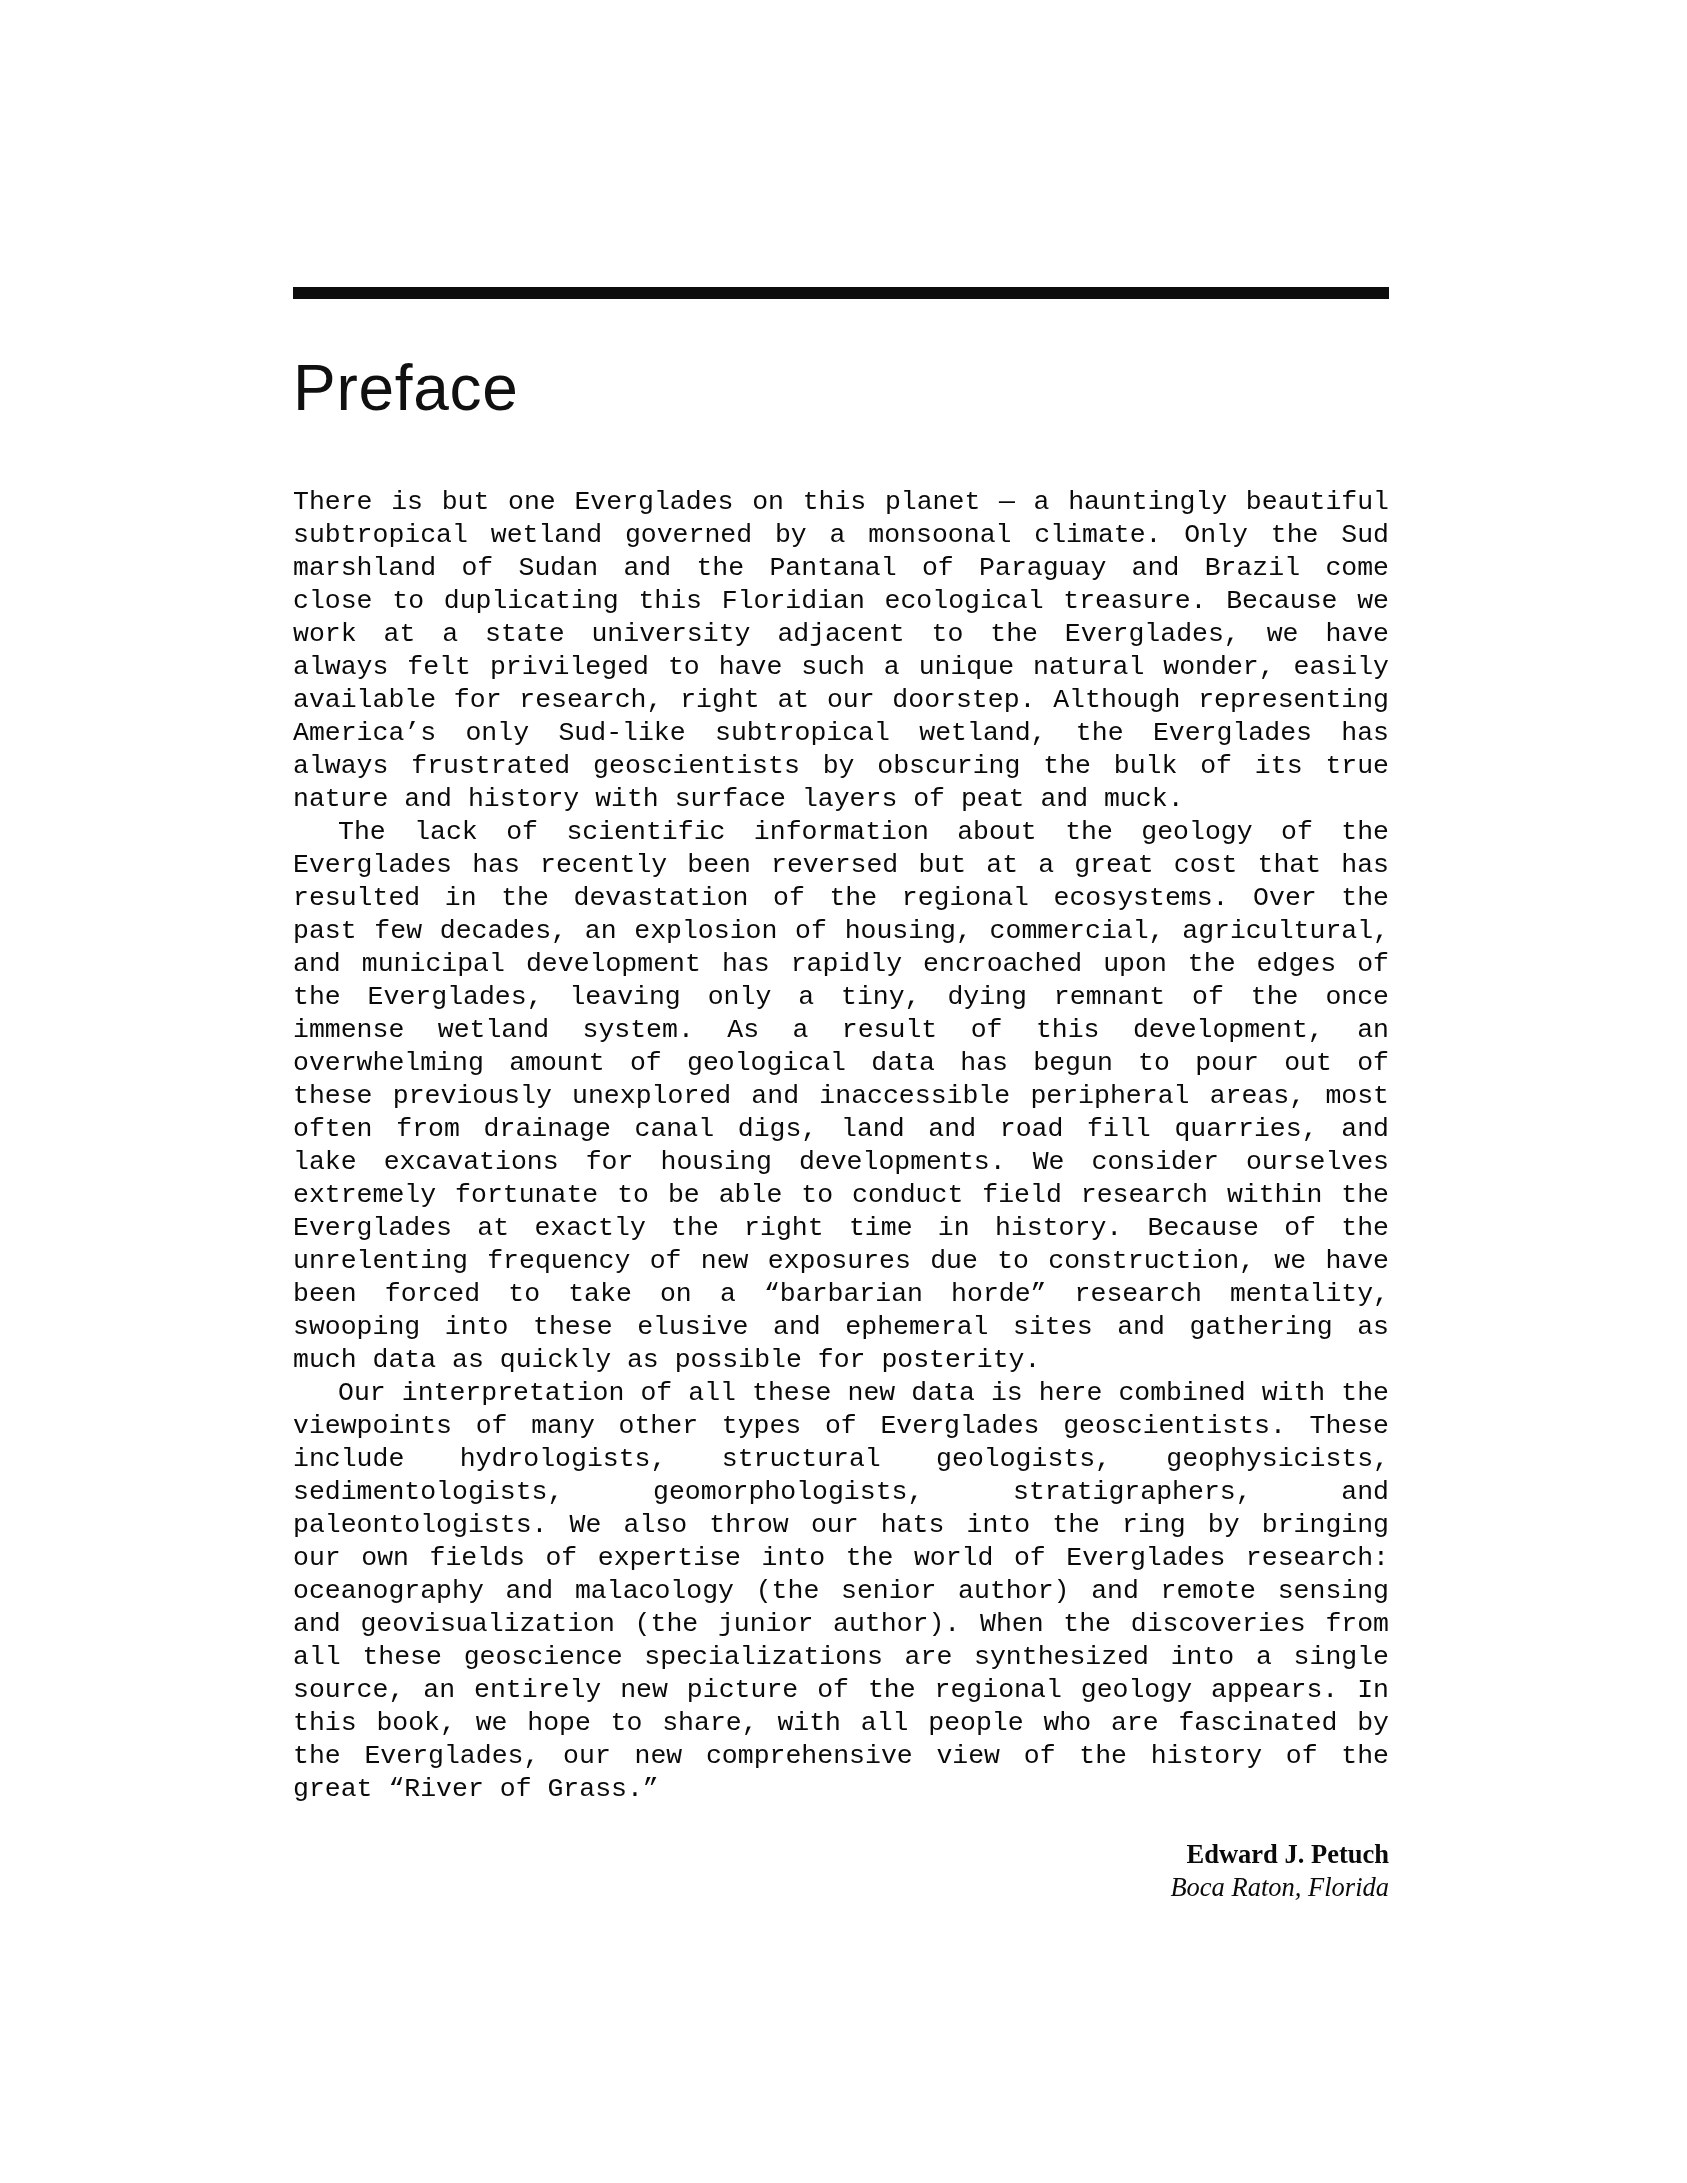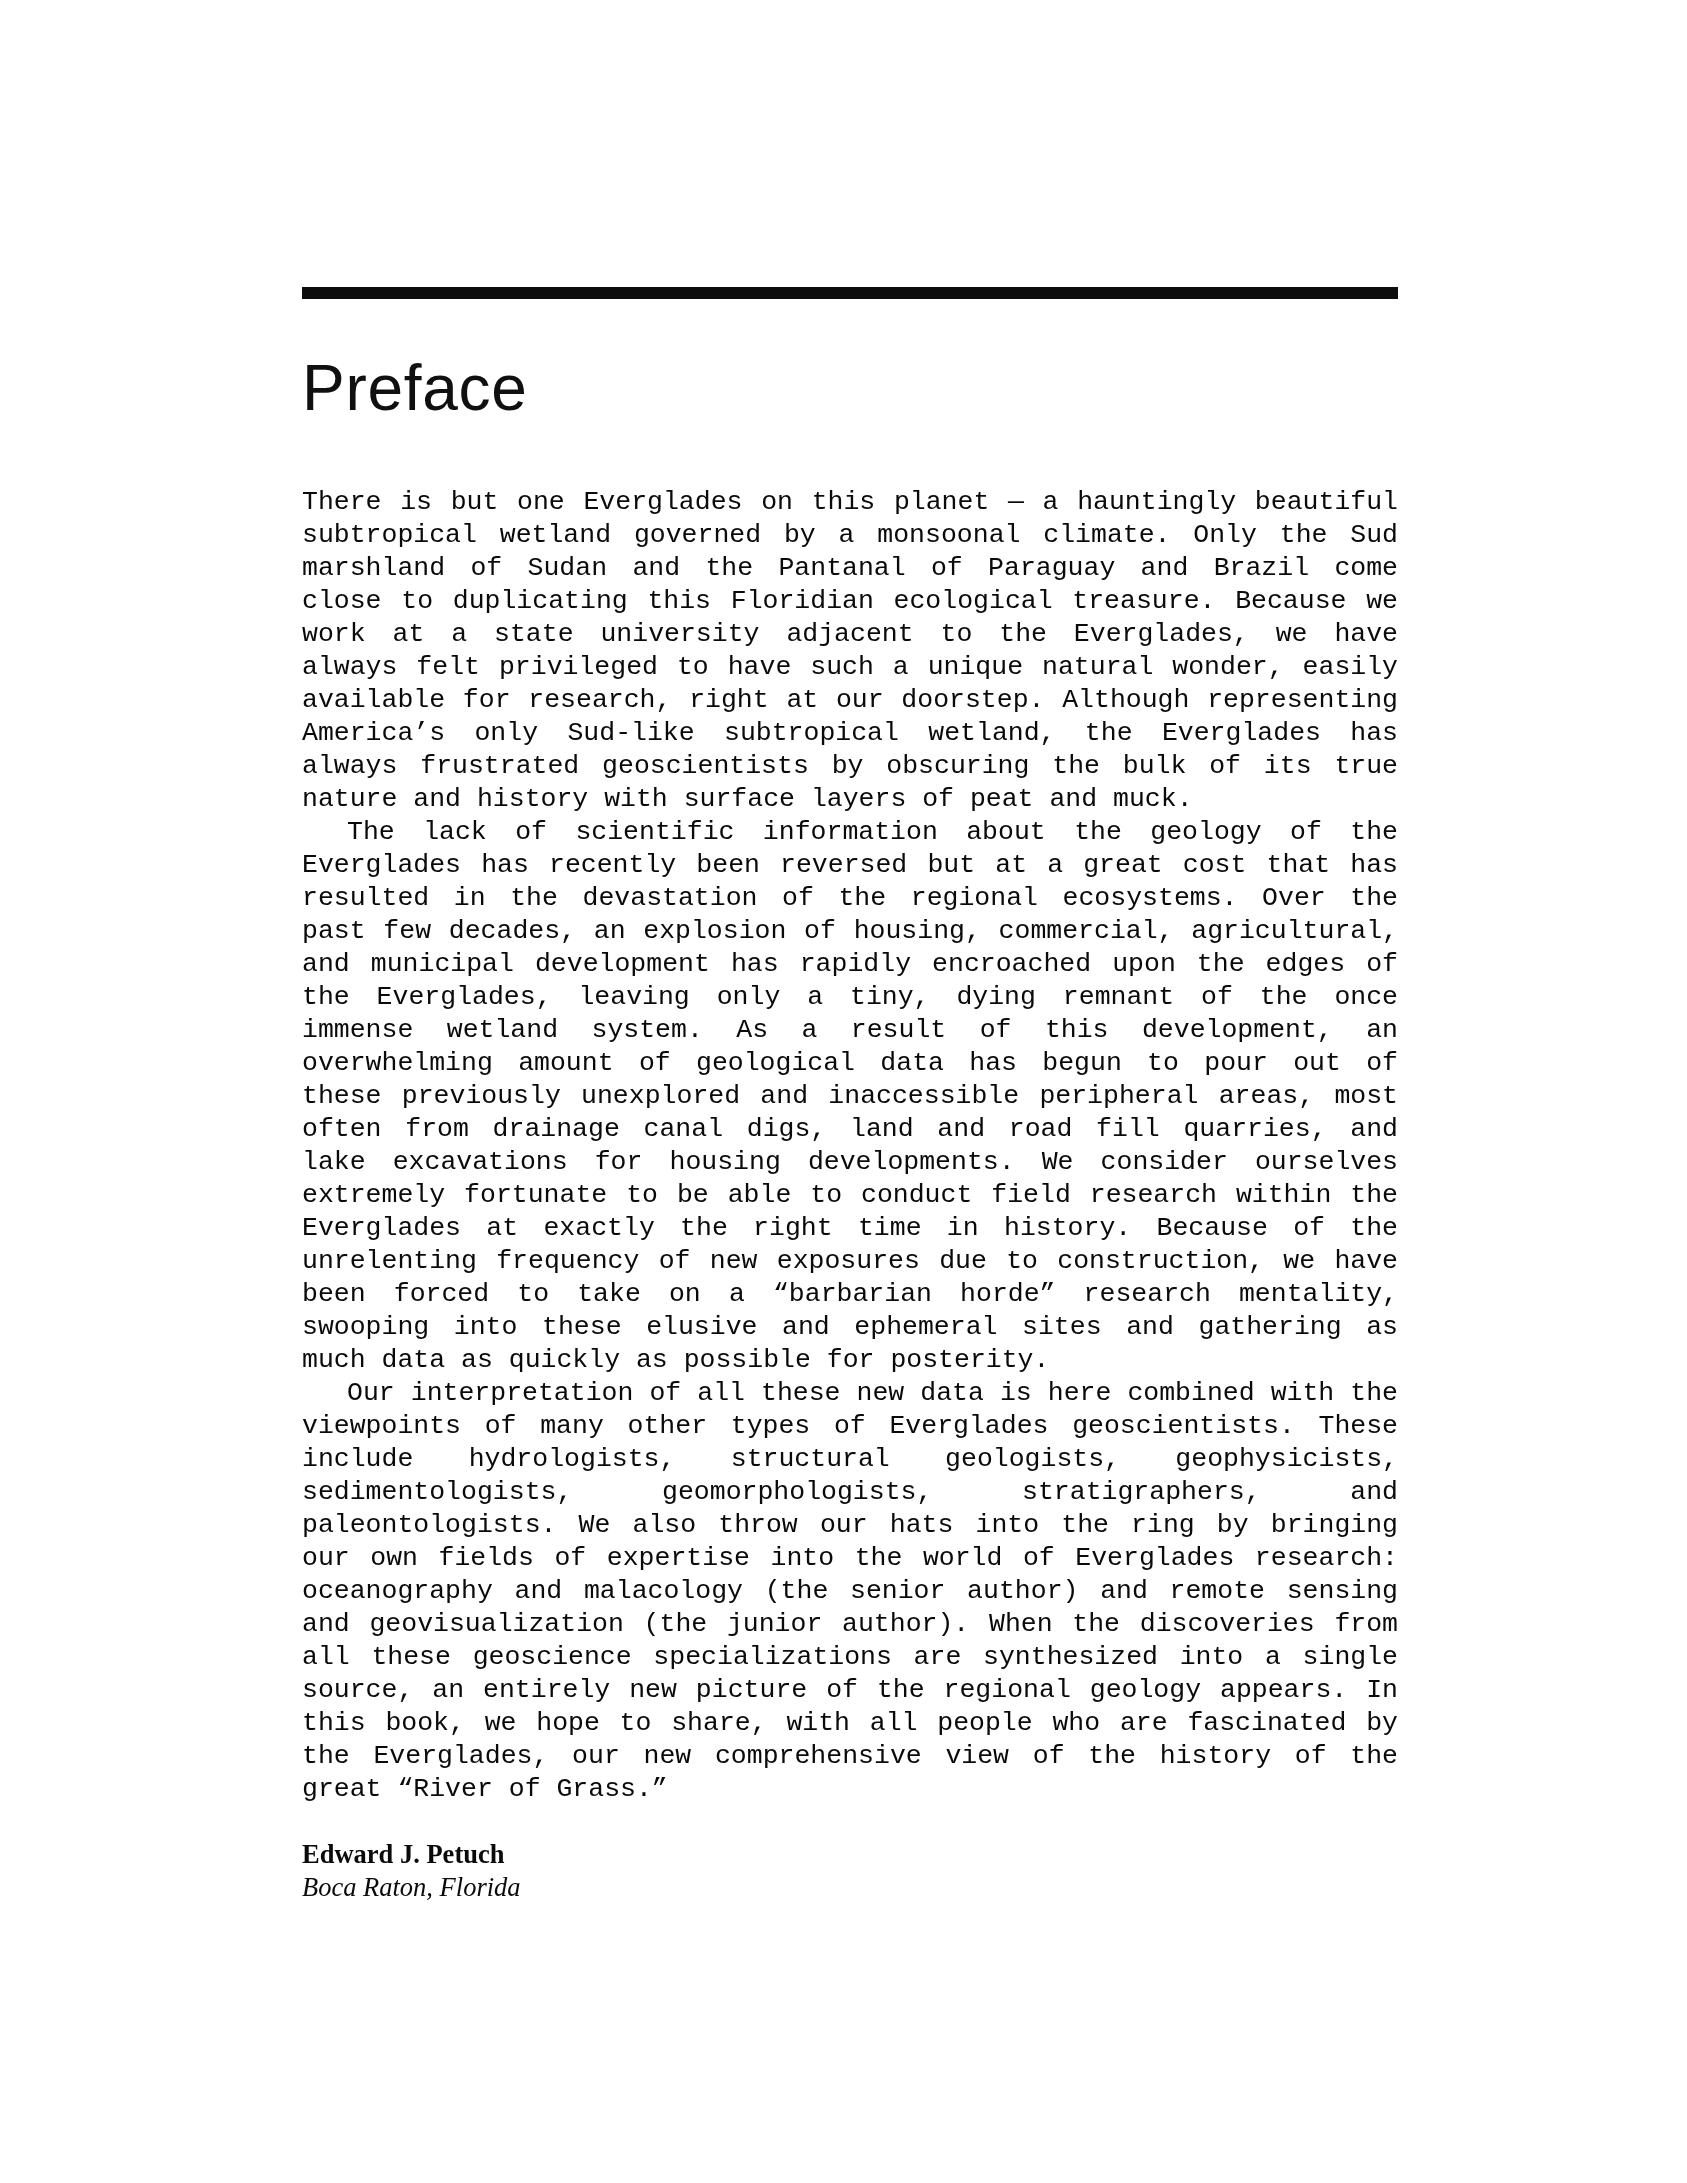--- a/index.html
+++ b/index.html
@@ -8,21 +8,21 @@
     background: #ffffff;
   }
   body {
     width: 1687px;
     height: 2183px;
     position: relative;
     color: #0a0a0a;
   }
   .content {
     position: absolute;
-    left: 302px;
+    left: 293px;
     top: 287px;
     width: 1096px;
   }
   .rule {
     width: 100%;
     height: 12px;
     background: #0d0d0d;
   }
   .title {
     font-family: "Liberation Sans", "DejaVu Sans", sans-serif;
@@ -44,20 +44,21 @@
     margin: 0;
   }
   .para.indented {
     text-indent: 45px;
   }
   .signature {
     margin-top: 32px;
     font-family: "Liberation Serif", serif;
     font-size: 26.5px;
     line-height: 33px;
+    text-align: right;
   }
   .author {
     font-weight: bold;
   }
   .location {
     font-style: italic;
   }
 </style>
 </head>
 <body>

